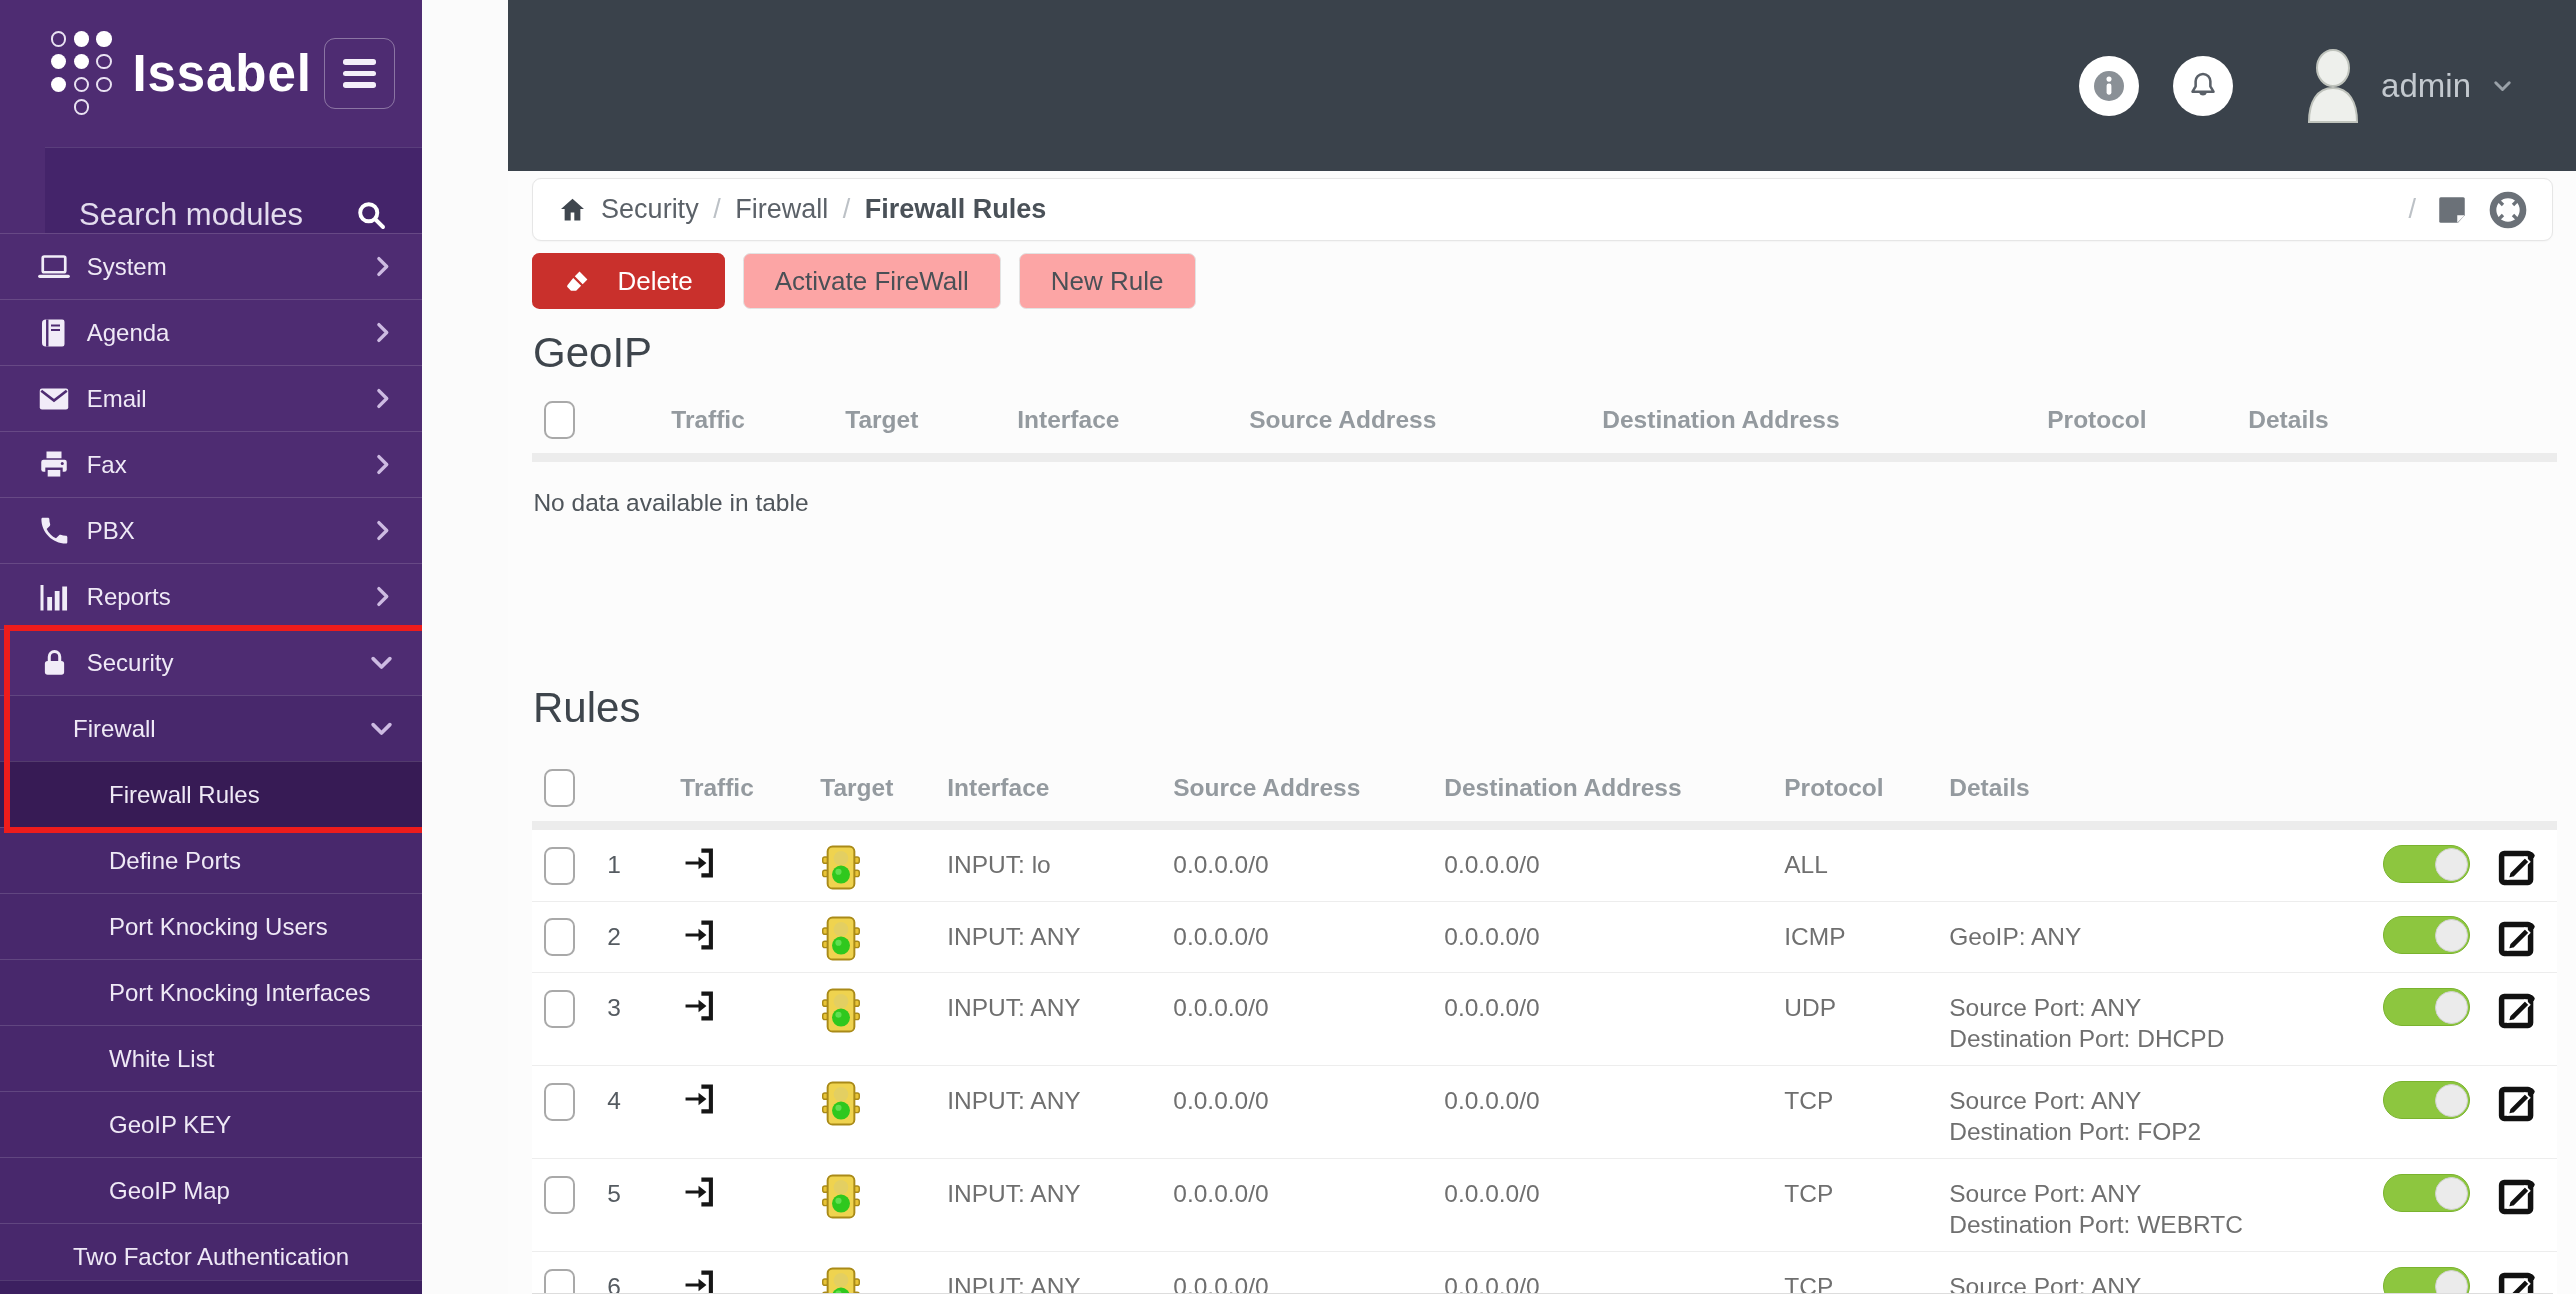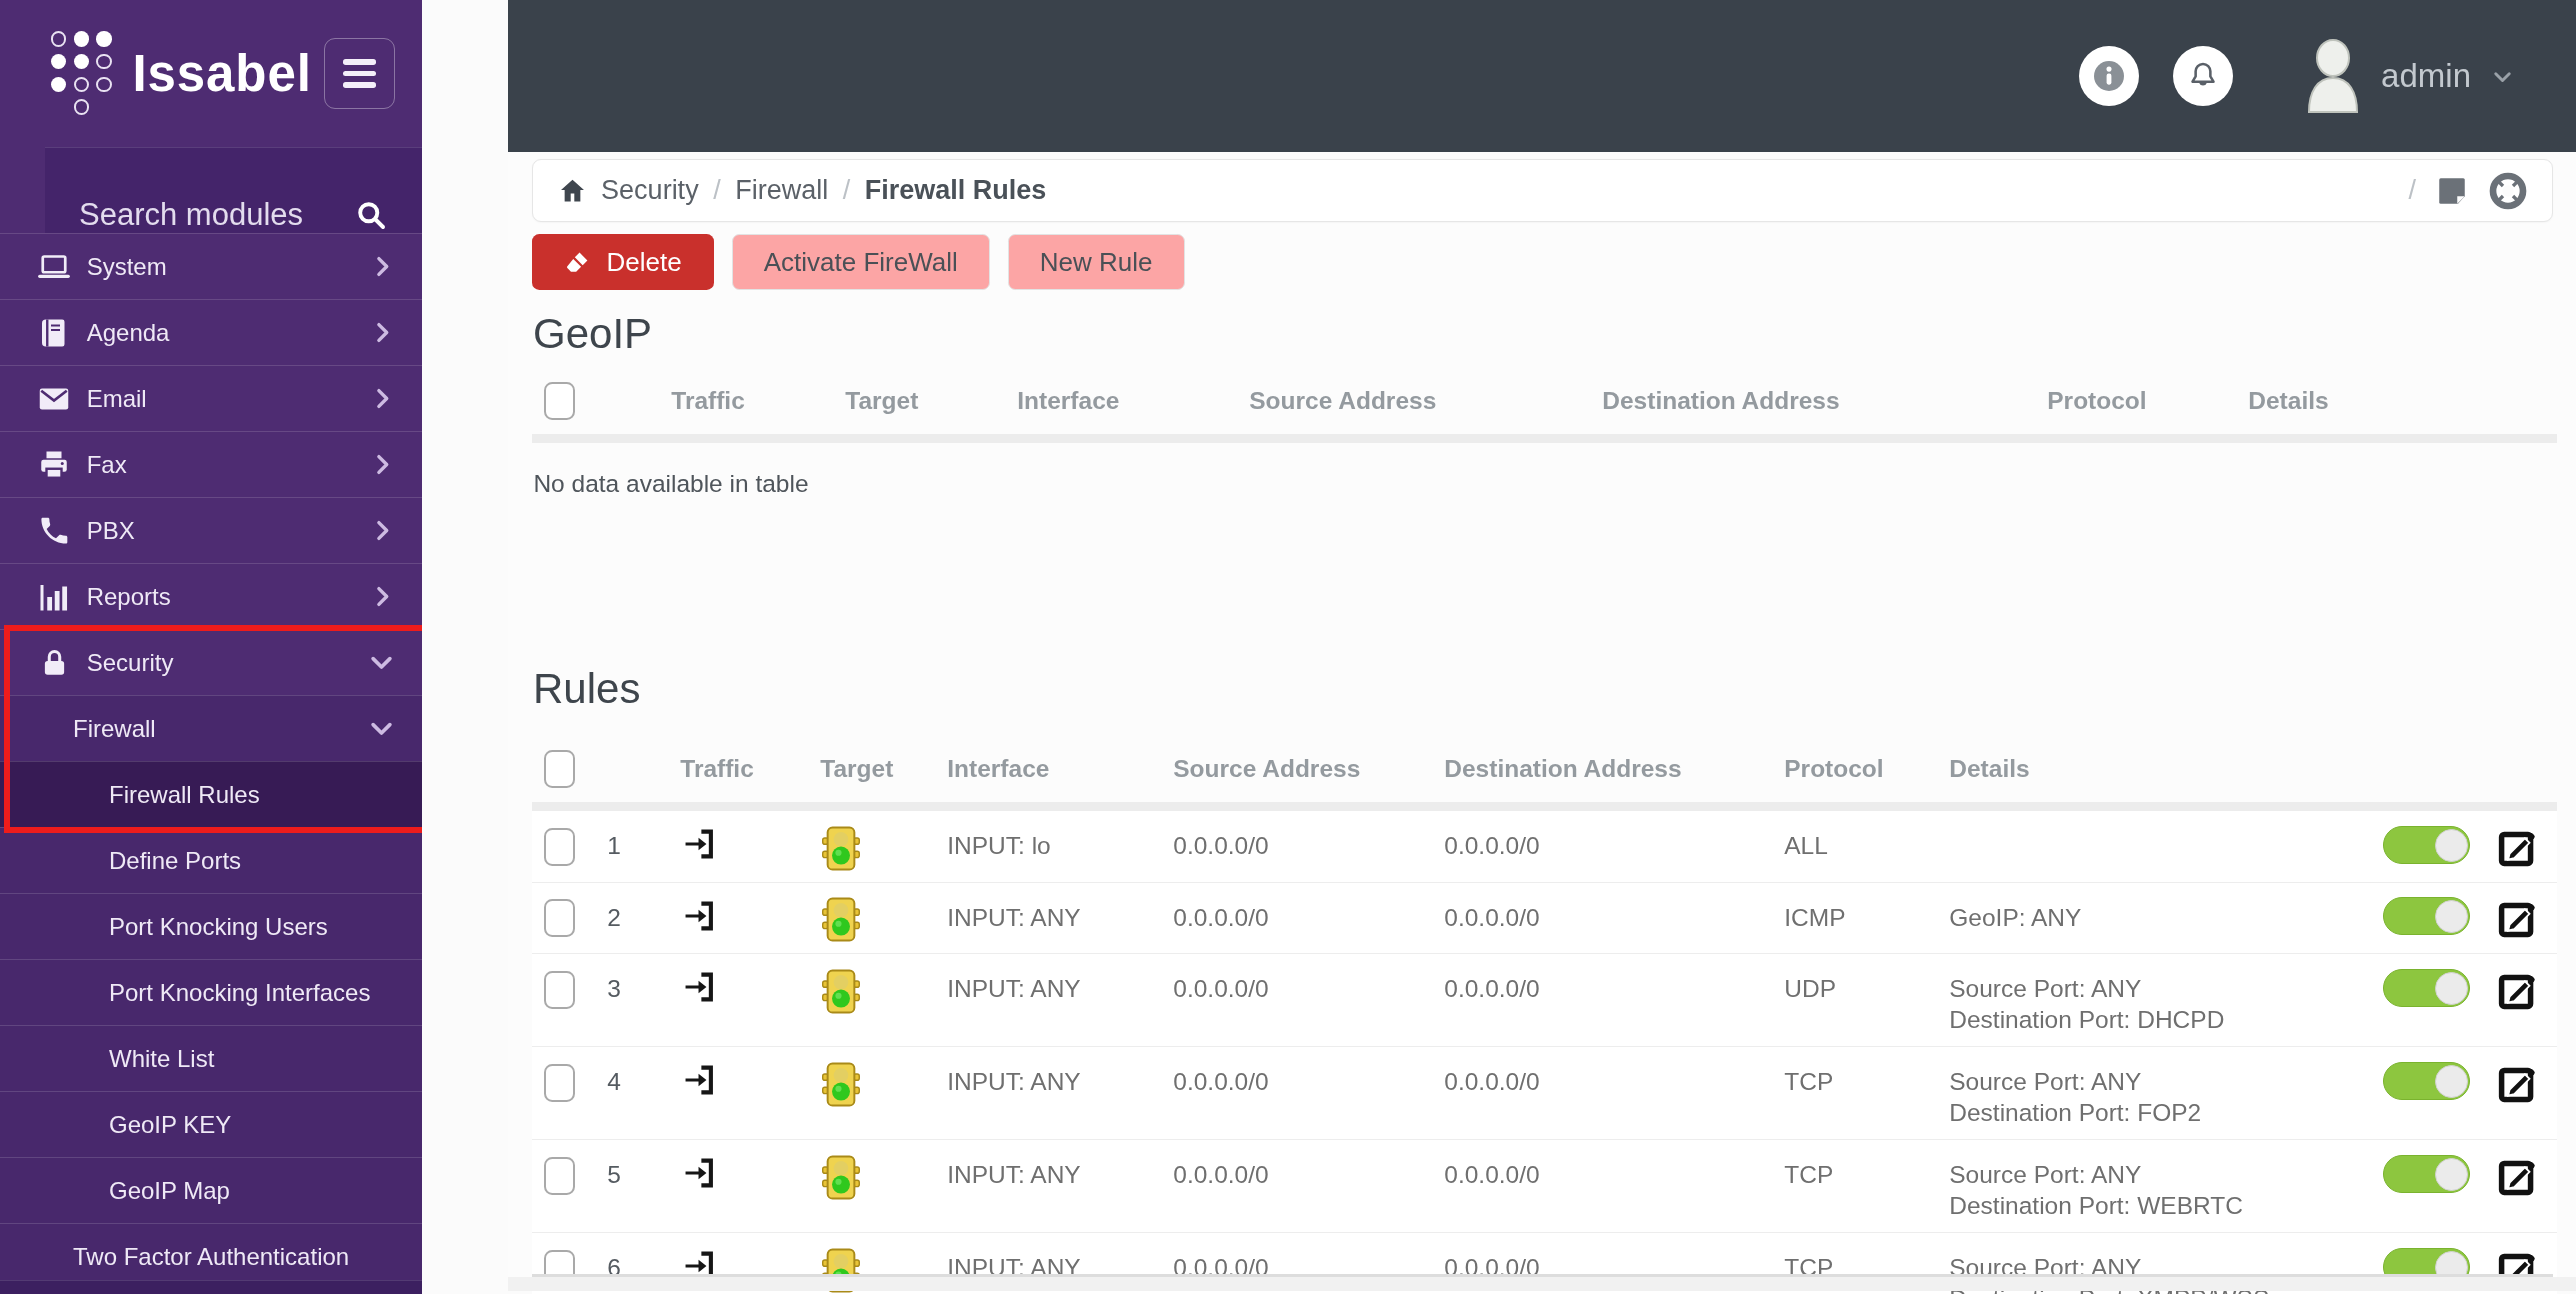--- a/index.html
+++ b/index.html
@@ -33,40 +33,40 @@
   .side-item.lvl3 { padding-left: 109px; background: #48286c; }
   .side-item.active { background: #371b55; }
   .side-item .chev { position: absolute; right: 25px; color: #cdbbe2; display: inline-flex; }
   .side-bottom { position: absolute; bottom: 0; left: 0; width: 508px; height: 14.5px; background: #3c2060; border-top: 0.9px solid rgba(255,255,255,0.12); }
 
   .red-box { position: absolute; left: 3.6px; top: 625px; width: 504px; height: 208px;
     border: 6.3px solid #ee1c1c; pointer-events: none; z-index: 5; }
 
   
   .main { position: absolute; left: 508px; top: 0; width: 2068px; height: 1294px; }
-  .topbar { height: 152px; background: #3a424b; display: flex; align-items: center; justify-content: flex-end; padding-right: 60px; gap: 34px; }
+  .topbar { height: 171px; background: #3a424b; display: flex; align-items: center; justify-content: flex-end; padding-right: 60px; gap: 34px; }
   .circle-btn { width: 60px; height: 60px; background: #fff; border-radius: 50%; display: flex; align-items: center; justify-content: center; cursor: pointer; }
   .userbox { display: flex; align-items: center; gap: 18px; margin-left: 36px; cursor: pointer; }
   .username { color: #c3c9cf; font-size: 33px; }
   .user-chev { color: #9aa1a8; display: inline-flex; }
 
   .content { position: relative; height: 1138px; background: #fcfcfc; }
 
   .crumb-card { position: absolute; left: 23.6px; top: 7.3px; width: 2021px; height: 63px; background: #fff;
     border: 0.9px solid #e6e6e6; border-radius: 9px; display: flex; align-items: center; padding: 0 23.6px 0 25px;
     box-shadow: 0 0.9px 1.8px rgba(0,0,0,0.03); }
   .crumb-left { display: flex; align-items: center; gap: 14.5px; flex: 1; font-size: 27px; color: #5b6168; }
   .crumb-sep { color: #bcc1c6; }
   .crumb-last { font-weight: bold; color: #4a5158; }
   .crumb-right { display: flex; align-items: center; gap: 18px; color: #6b7178; }
 
   .btn-row { position: absolute; left: 23.6px; top: 82px; display: flex; gap: 18px; }
   .btn { height: 56px; border-radius: 7.3px; font-size: 26px; display: inline-flex; align-items: center;
     justify-content: center; padding: 0 31px; cursor: pointer; border: 0.9px solid transparent; }
-  .btn-danger { background: #c9302c; color: #fff; gap: 16px; }
+  .btn-danger { background: #c9302c; color: #fff; gap: 27px; }
   .btn-gray { background: #fca5a5; color: #4a5056; border-color: #e2e3e3; }
 
   .section-title { font-size: 42px; color: #3e454c; font-weight: 500; }
   .geoip-title { position: absolute; left: 25px; top: 158px; }
   .rules-title { position: absolute; left: 25px; top: 513px; }
 
   .tbl { position: absolute; left: 23.6px; width: 2025px; }
   .geoip-tbl { top: 219px; }
   .rules-tbl { top: 587px; }
   .tr { display: grid; align-items: start; padding: 0 12.7px; }

